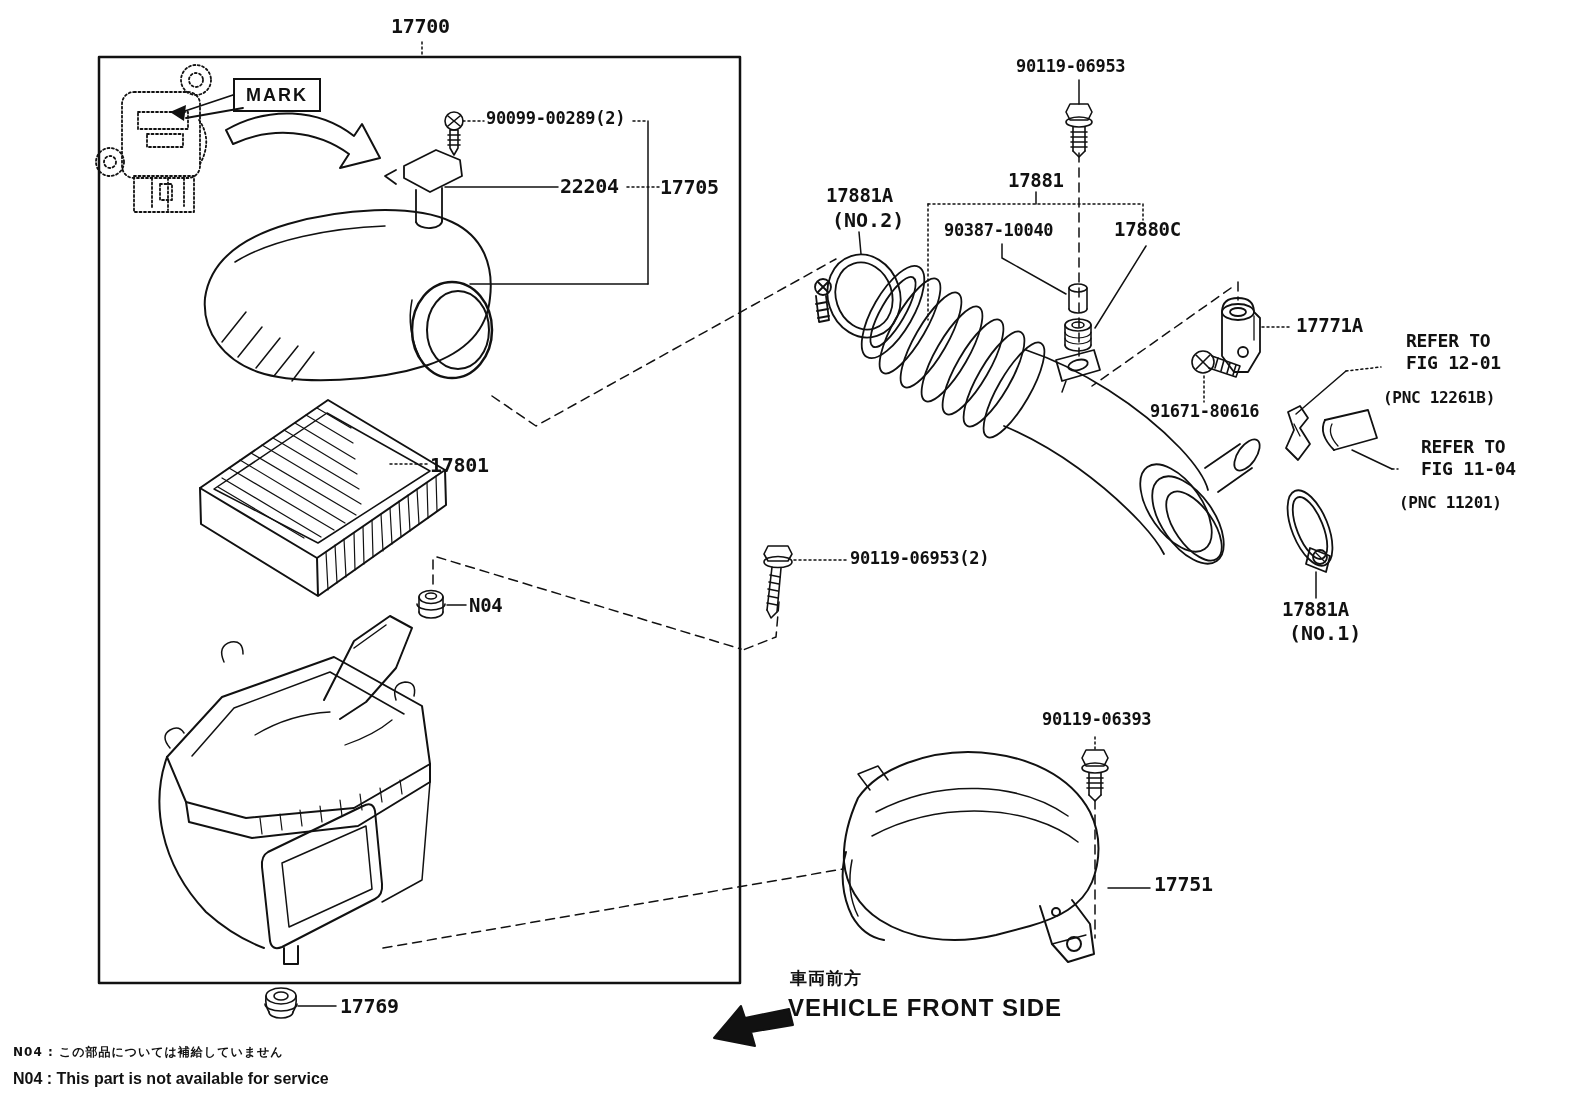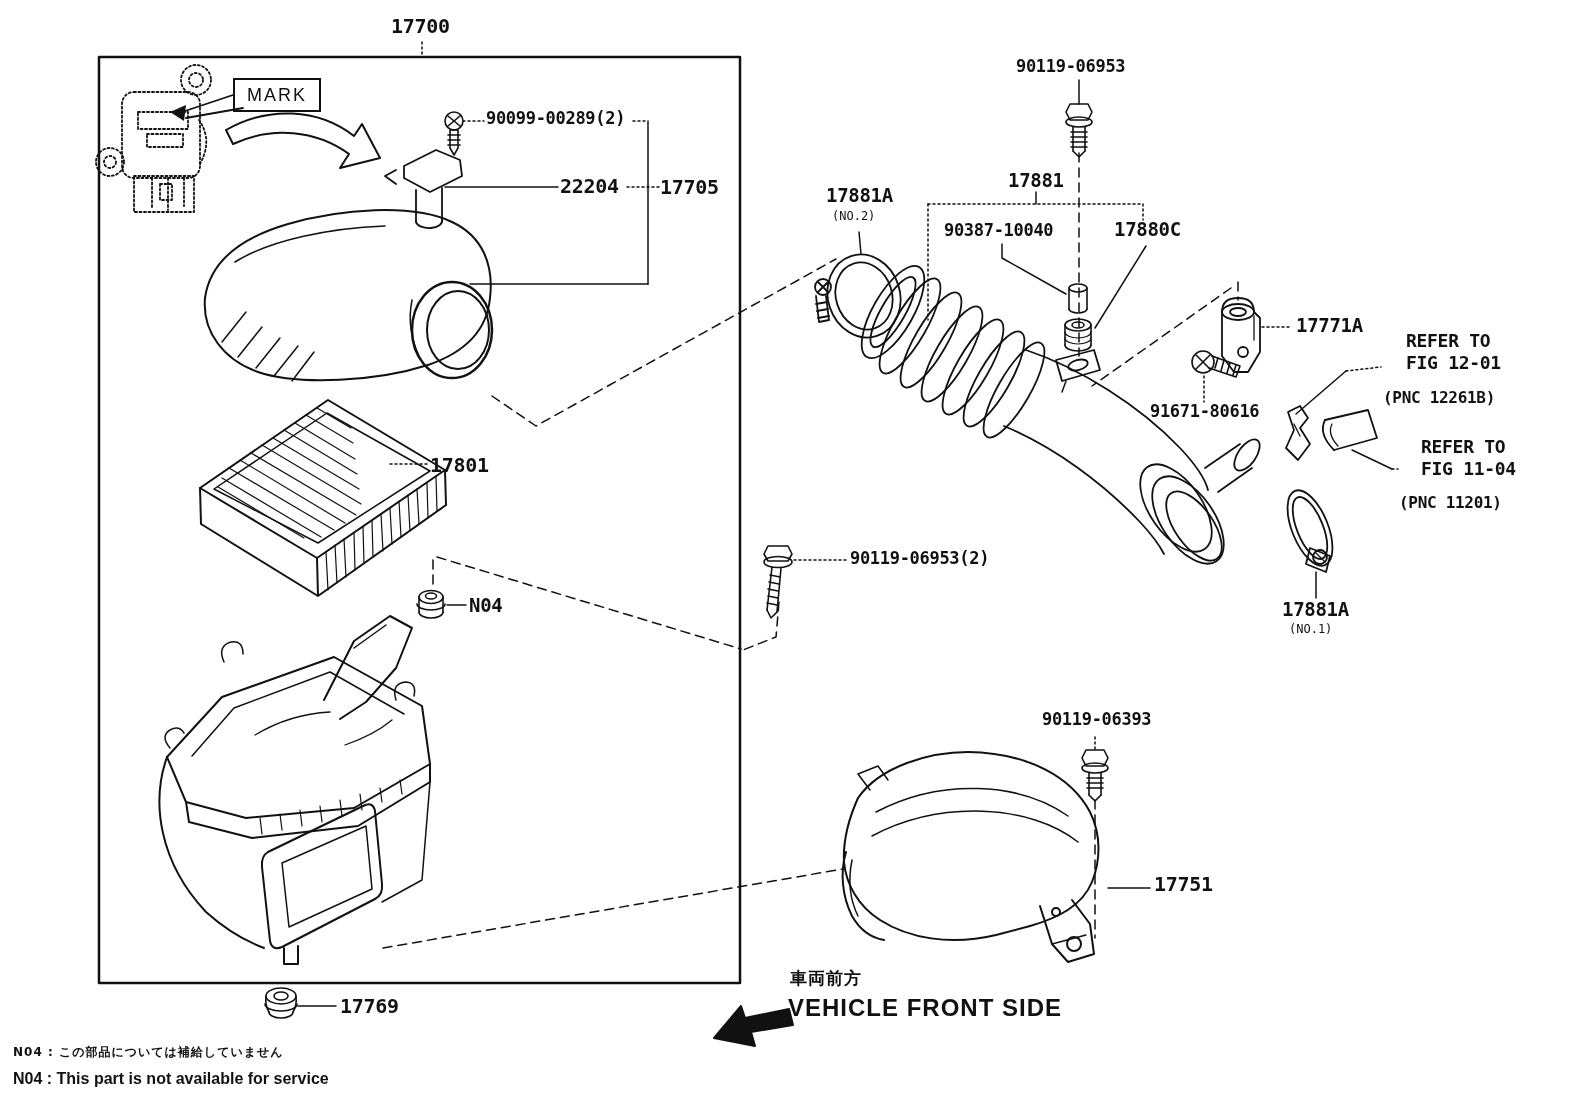--- a/index.html
+++ b/index.html
@@ -3,29 +3,29 @@
 <meta charset="utf-8">
 <style>
   html,body{margin:0;padding:0;background:#fff;}
   #stage{position:relative;width:1592px;height:1099px;background:#ffffff;overflow:hidden;
          font-family:"DejaVu Sans Mono",monospace;color:#111;}
   svg{position:absolute;left:0;top:0;}
   .lbl{position:absolute;white-space:nowrap;font-weight:700;color:#111;letter-spacing:-0.3px;line-height:1;}
   .s17{font-size:17px;}
   .s19{font-size:19px;}
   .s20{font-size:20px;}
-  .sub{font-size:12px;font-weight:400;letter-spacing:0;}
+  .sub{font-size:20px;font-weight:700;letter-spacing:0;}
   .pnc{font-size:16px;margin-top:12px;}
   .refer{font-size:18px;margin-left:22px;}
   .sans{font-family:"Liberation Sans",sans-serif;font-weight:400;letter-spacing:0;}
   .sansb{font-family:"Liberation Sans",sans-serif;font-weight:700;letter-spacing:1px;}
   .jp{font-family:"DejaVu Sans","Liberation Sans",sans-serif;font-weight:600;letter-spacing:1px;}
   #markbox{position:absolute;left:233px;top:78px;width:84px;height:30px;border:2px solid #111;
            display:flex;align-items:center;justify-content:center;
-           font-family:"Liberation Sans",sans-serif;font-weight:400;font-size:18px;letter-spacing:2px;}
+           font-family:"Liberation Sans",sans-serif;font-weight:700;font-size:18px;letter-spacing:2px;}
 </style>
 </head>
 <body>
 
 <div id="stage">
 
 <svg width="1592" height="1099" viewBox="0 0 1592 1099" fill="none" stroke="#111" stroke-width="2" stroke-linecap="round" stroke-linejoin="round">
 
   <g>
     <rect x="99" y="57" width="641" height="926" stroke-width="2.5"></rect>

